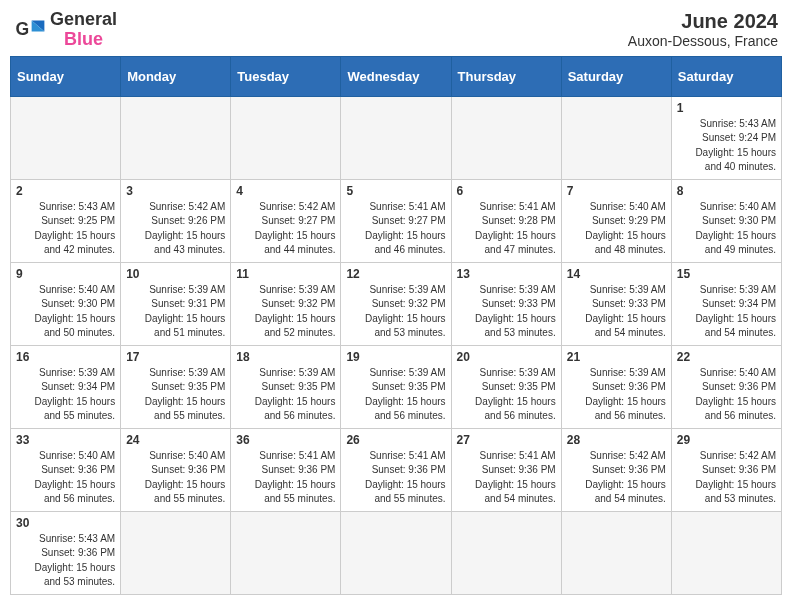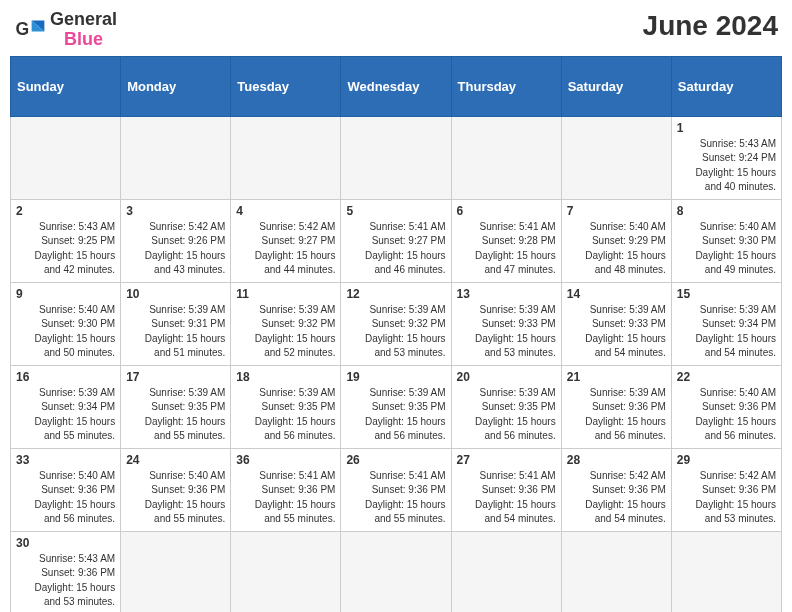--- a/index.html
+++ b/index.html
@@ -33,38 +33,38 @@
       color: #ec4899;
     }
     .logo-icon {
       width: 32px;
       height: 32px;
     }
     .title-block {
       text-align: right;
     }
     .month-title {
-      font-size: 28px;
+      font-size: 20px;
       font-weight: bold;
       color: #333;
     }
     .subtitle {
       font-size: 14px;
       color: #333;
     }
     .calendar {
       width: 100%;
       border-collapse: collapse;
       border: 1px solid #ccc;
     }
     .calendar th {
       background-color: #2d6db5;
       color: #fff;
       text-align: left;
-      padding: 22px 6px;
+      padding: 12px 6px;
       font-size: 13px;
       border: 1px solid #2060a0;
       margin-left: 36px;
     }
     .calendar td {
       vertical-align: top;
       border: 1px solid #ccc;
       padding: 4px 5px;
       font-size: 10px;
       color: #333;
@@ -102,20 +102,21 @@
       <text x="2" y="26" font-size="22" font-weight="bold" fill="#333" font-family="Arial">G</text>
       <polygon points="22,8 38,8 38,22" fill="#1a6bbf"></polygon>
       <polygon points="22,8 38,22 22,22" fill="#2d8fd4"></polygon>
     </svg>
     <div class="logo-text">
       General<br><span>Blue</span>
     </div>
   </div>
   <div class="title-block">
     <div class="month-title">June 2024</div>
+    <div class="subtitle">Auxon-Dessous, France</div>
   </div>
 </div>
 
 <table class="calendar">
   <thead>
     <tr>
     <th>Sunday</th>
         <th>Monday</th>
         <th>Tuesday</th>
         <th>Wednesday</th>

